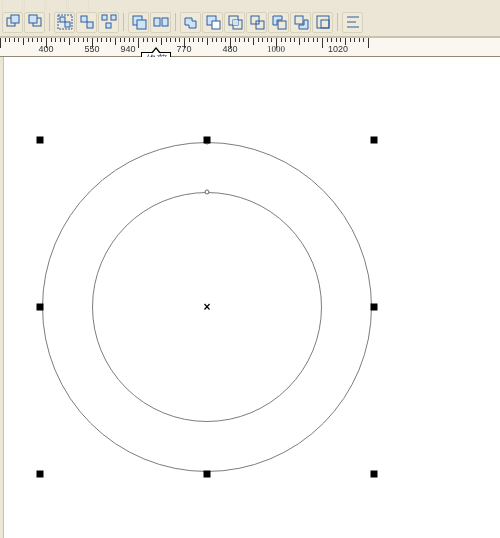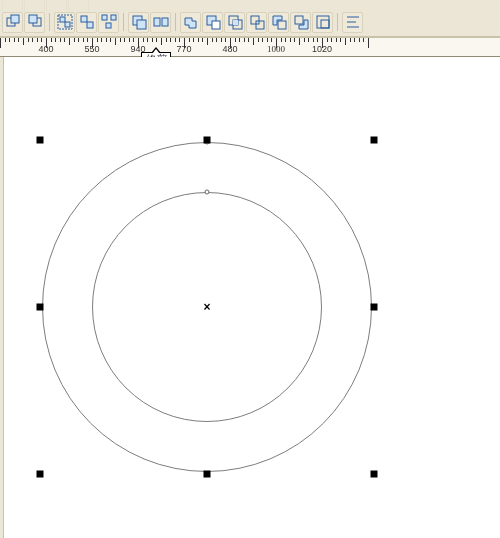--- a/index.html
+++ b/index.html
@@ -223,21 +223,21 @@
     <div class="tick minor" style="left: 96.6px;"></div>
     <div class="tick minor" style="left: 101.2px;"></div>
     <div class="tick minor" style="left: 105.8px;"></div>
     <div class="tick minor" style="left: 110.4px;"></div>
     <div class="tick mid" style="left: 115px;"></div>
     <div class="tick minor" style="left: 119.6px;"></div>
     <div class="tick minor" style="left: 124.2px;"></div>
     <div class="tick minor" style="left: 128.8px;"></div>
     <div class="tick minor" style="left: 133.4px;"></div>
     <div class="tick major" style="left: 138px;"></div>
-    <div class="tick-label" style="left: 138px;">940</div>
+    <div class="tick-label" style="left: 128px;">940</div>
     <div class="tick minor" style="left: 142.6px;"></div>
     <div class="tick minor" style="left: 147.2px;"></div>
     <div class="tick minor" style="left: 151.8px;"></div>
     <div class="tick minor" style="left: 156.4px;"></div>
     <div class="tick mid" style="left: 161px;"></div>
     <div class="tick minor" style="left: 165.6px;"></div>
     <div class="tick minor" style="left: 170.2px;"></div>
     <div class="tick minor" style="left: 174.8px;"></div>
     <div class="tick minor" style="left: 179.4px;"></div>
     <div class="tick major" style="left: 184px;"></div>
@@ -267,21 +267,21 @@
     <div class="tick minor" style="left: 280.6px;"></div>
     <div class="tick minor" style="left: 285.2px;"></div>
     <div class="tick minor" style="left: 289.8px;"></div>
     <div class="tick minor" style="left: 294.4px;"></div>
     <div class="tick mid" style="left: 299px;"></div>
     <div class="tick minor" style="left: 303.6px;"></div>
     <div class="tick minor" style="left: 308.2px;"></div>
     <div class="tick minor" style="left: 312.8px;"></div>
     <div class="tick minor" style="left: 317.4px;"></div>
     <div class="tick major" style="left: 322px;"></div>
-    <div class="tick-label" style="left: 322px;">1020</div>
+    <div class="tick-label" style="left: 338px;">1020</div>
     <div class="tick minor" style="left: 326.6px;"></div>
     <div class="tick minor" style="left: 331.2px;"></div>
     <div class="tick minor" style="left: 335.8px;"></div>
     <div class="tick minor" style="left: 340.4px;"></div>
     <div class="tick mid" style="left: 345px;"></div>
     <div class="tick minor" style="left: 349.6px;"></div>
     <div class="tick minor" style="left: 354.2px;"></div>
     <div class="tick minor" style="left: 358.8px;"></div>
     <div class="tick minor" style="left: 363.4px;"></div>
     <div class="tick major" style="left: 368px;"></div>

